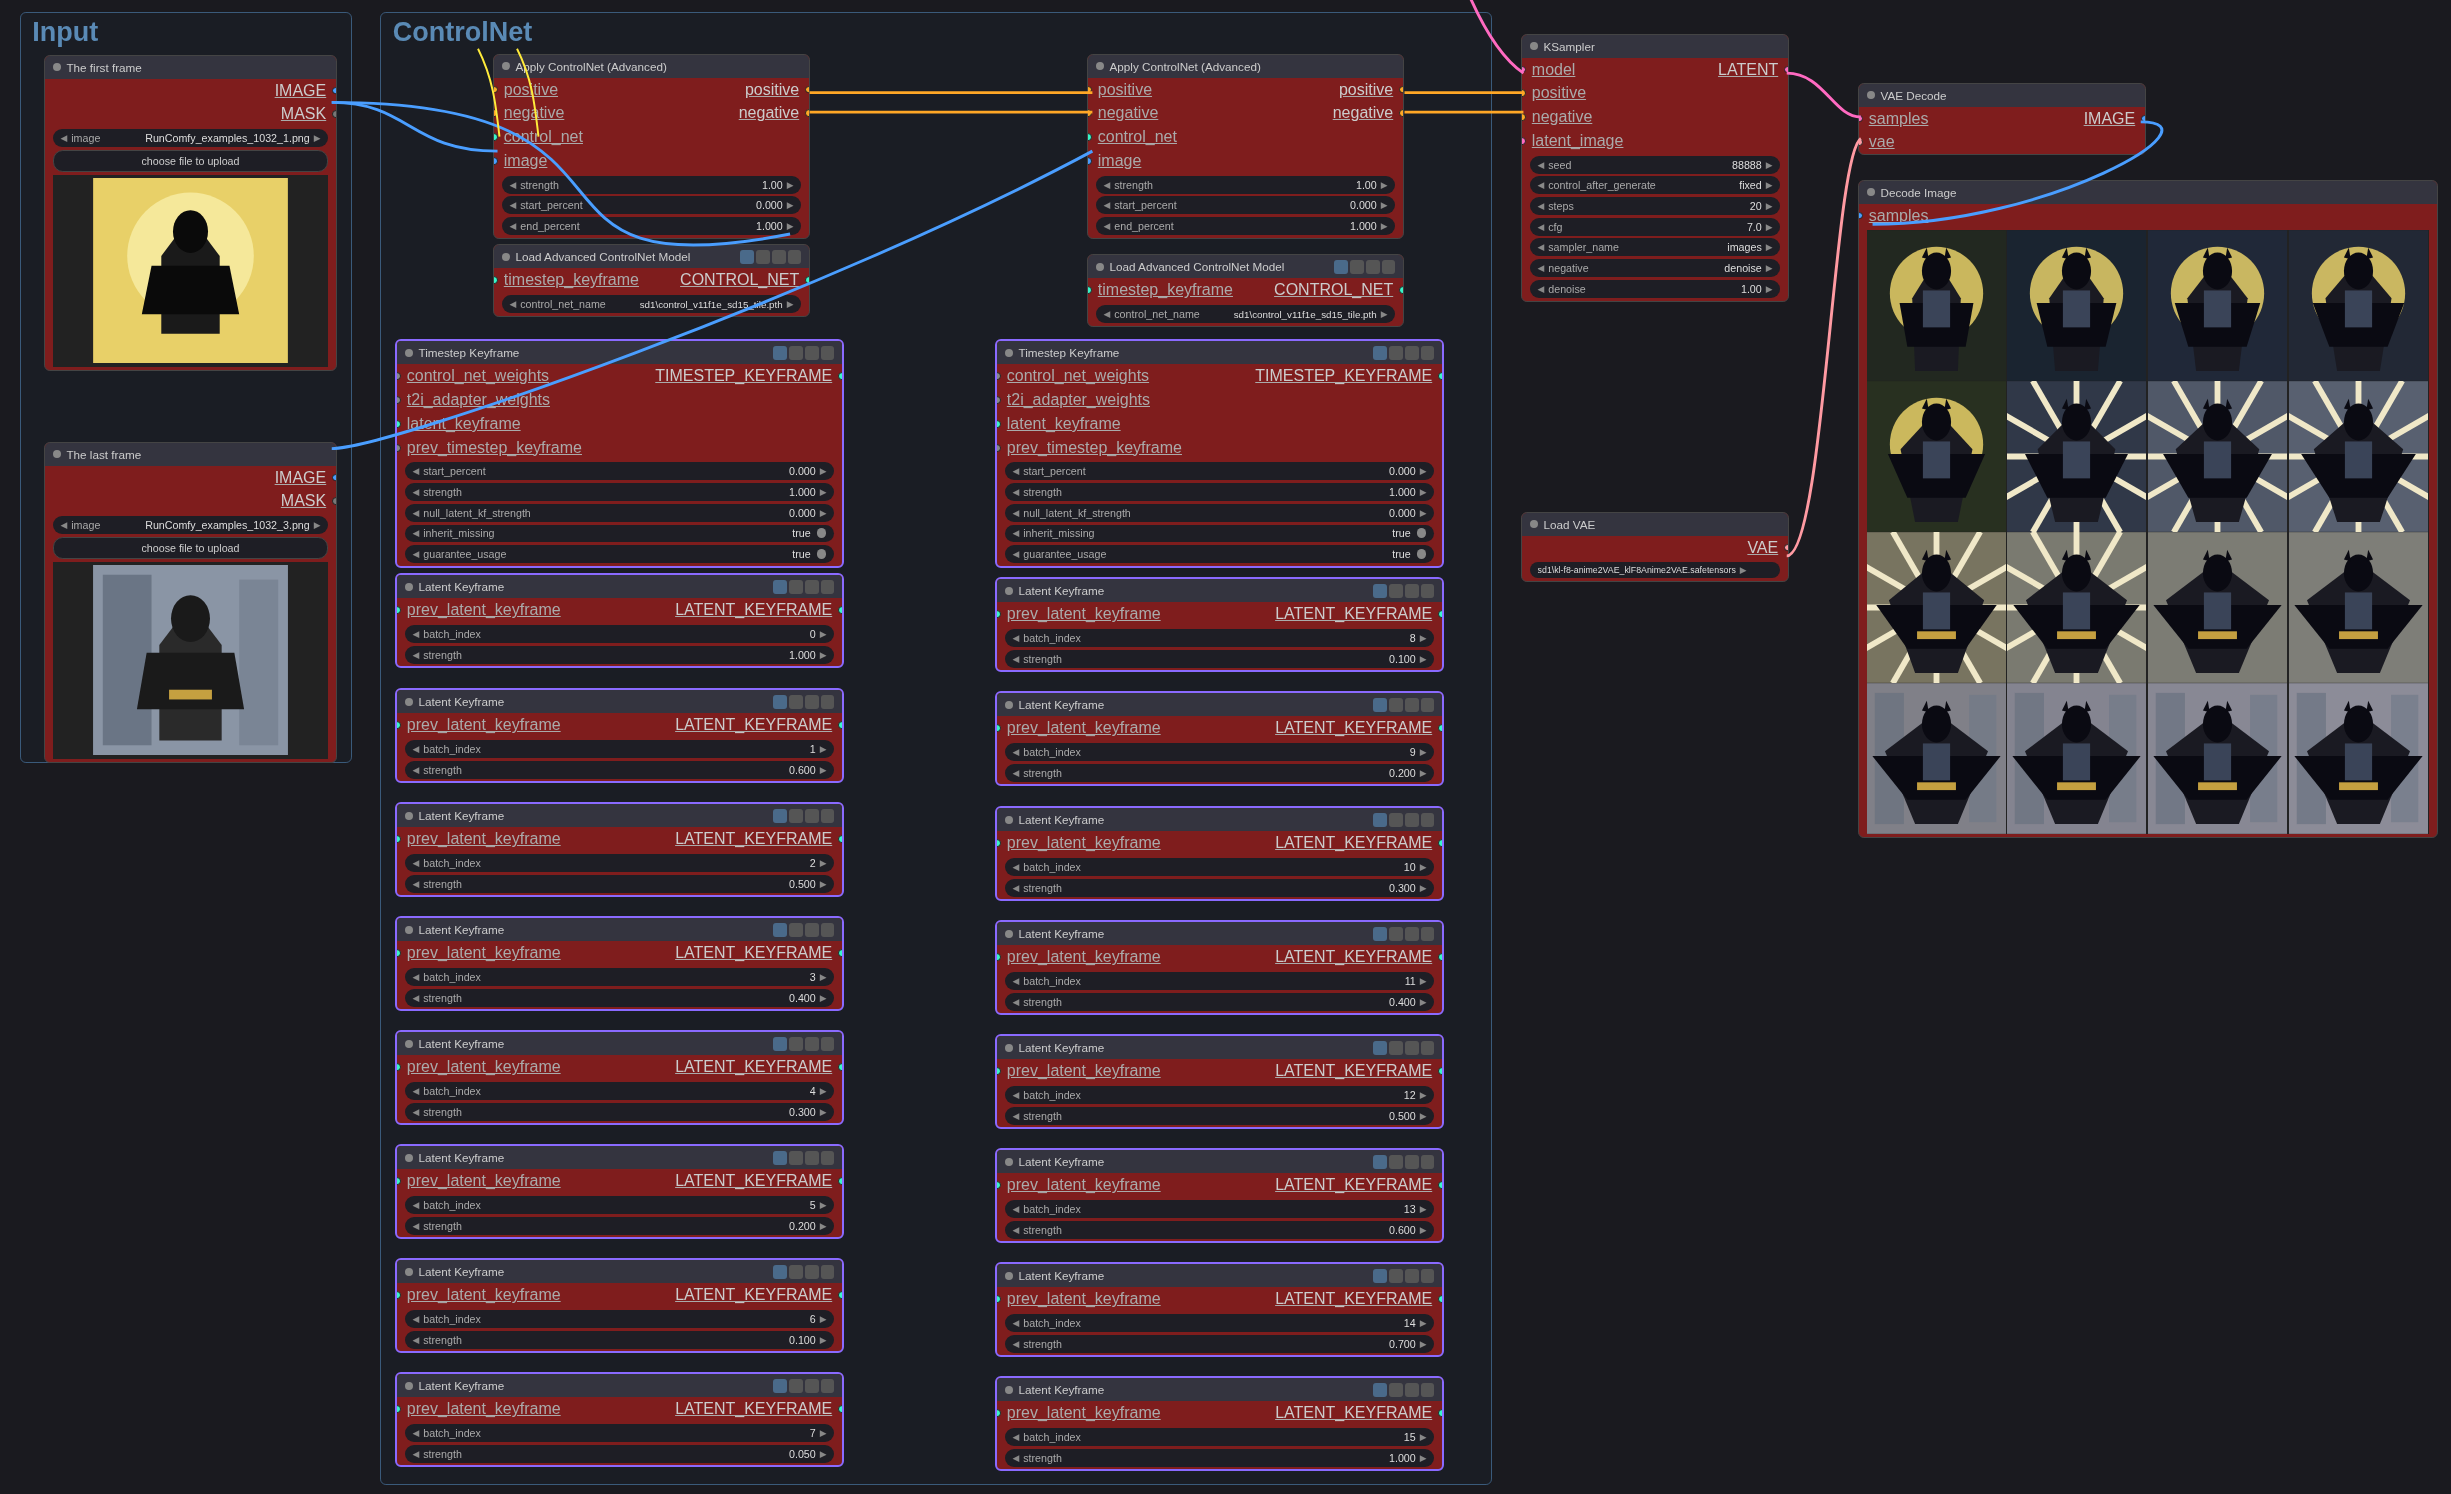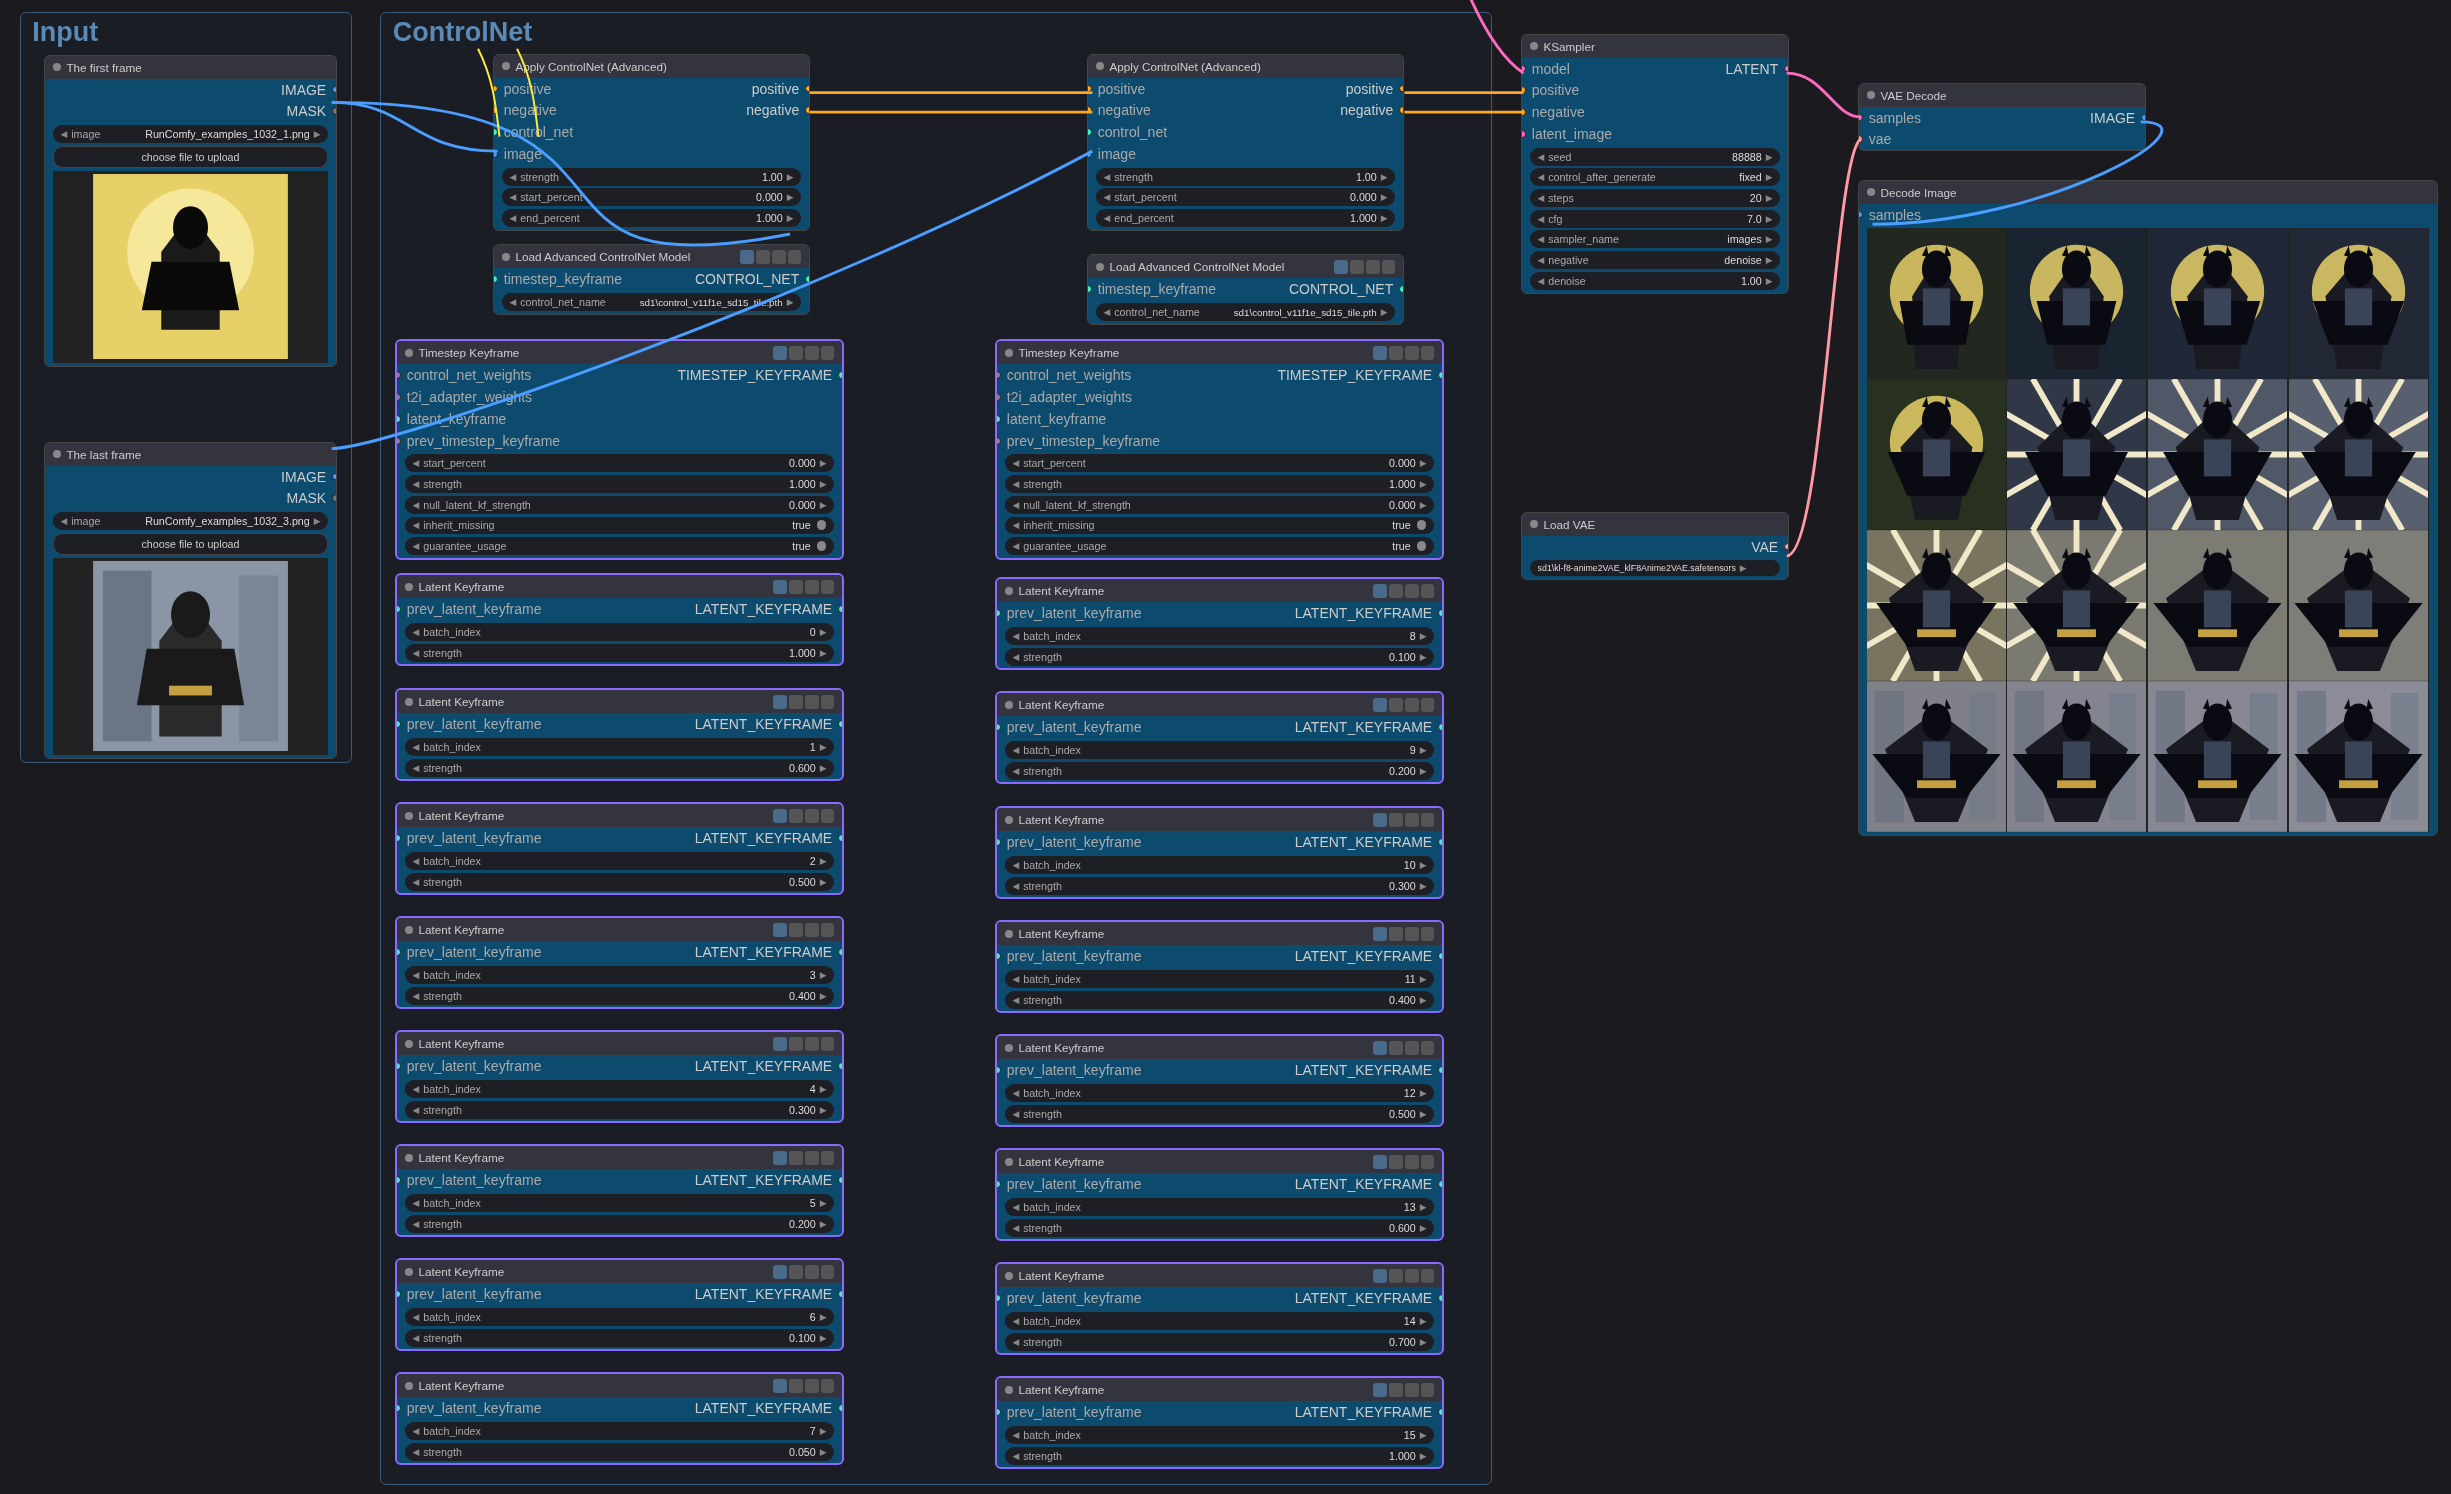--- a/index.html
+++ b/index.html
@@ -1,28 +1,28 @@
 <!DOCTYPE html>
 <html><head>
 <meta charset="utf-8">
 <style>
 * { margin:0; padding:0; box-sizing:border-box; font-family:Arial,sans-serif; }
 body { background:#1a1a1f; overflow:hidden; width:2452px; height:1494px; position:relative; }
 svg.canvas { position:absolute; top:0; left:0; width:2452px; height:1494px; pointer-events:none; z-index:5; }
 .group { position:absolute; border:1px solid #3a5a7a; background:rgba(30,50,70,0.15); border-radius:5.9px; }
 .group-title { color:#5a8ab5; font-size:27px; font-weight:600; padding:3.9px 11.7px; }
-.node { position:absolute; background:#0c4a6e; border:1px solid #444; border-radius:5.9px; overflow:hidden; font-size:10.7px; }
+.node { position:absolute; background:#7f1d1d; border:1px solid #444; border-radius:5.9px; overflow:hidden; font-size:10.7px; }
 .node.sel { border:2px solid #8a6aff; }
 .node-head { background:#34343f; padding:4.9px 7.8px; display:flex; align-items:center; gap:5.9px; cursor:move; }
 .node-head .dot { width:7.8px; height:7.8px; background:#888; border-radius:50%; }
 .node-head .title { color:#ccc; font-size:11.7px; flex:1; }
 .icons { display:flex; gap:2px; }
 .icons span { width:13.7px; height:13.7px; background:#4a6a8a; border-radius:2.9px; display:inline-block; }
 .icons span.b { background:#555; }
-.row { display:flex; justify-content:space-between; padding:2.9px 9.8px; align-items:center; font-size:14px; color:#aaa; position:relative; min-height:17.6px; }
+.row { display:flex; justify-content:space-between; padding:2.9px 9.8px; align-items:center; font-size:16px; color:#aaa; position:relative; min-height:17.6px;text-decoration:underline; }
 .row .lbl { color:#aaa; }
 .row .val { color:#ccc; }
 .port-l, .port-r { width:7.8px; height:7.8px; border-radius:50%; position:absolute; top:50%; transform:translateY(-50%); border:1px solid #222; }
 .port-l { left:-3.9px; }
 .port-r { right:-3.9px; }
 .widget { margin:2.9px 7.8px; background:#1e1e25; border-radius:9.8px; display:flex; align-items:center; padding:2.9px 7.8px; font-size:10.7px; color:#aaa; position:relative; }
 .widget .arr-l, .widget .arr-r { color:#888; cursor:pointer; font-size:8.8px; }
 .widget .wlbl { flex:1; margin:0 3.9px; }
 .widget .wval { color:#ddd; margin-right:3.9px; }
 .btn { margin:2.9px 7.8px; background:#1e1e25; border:1px solid #444; border-radius:9.8px; text-align:center; padding:3.9px; font-size:10.7px; color:#ccc; cursor:pointer; }

